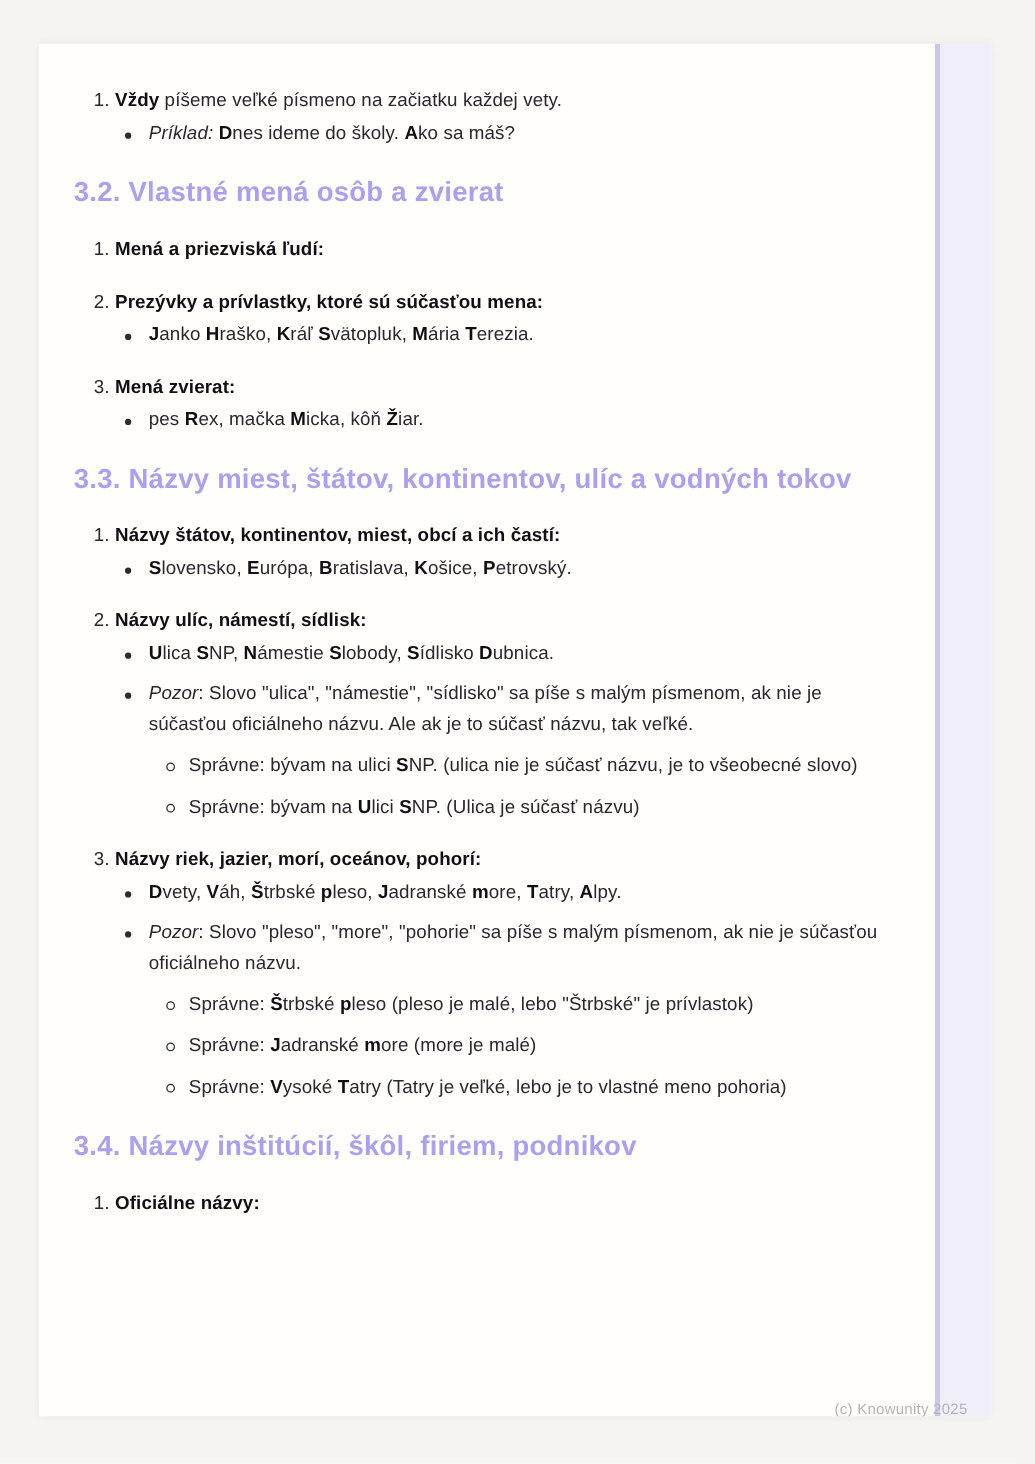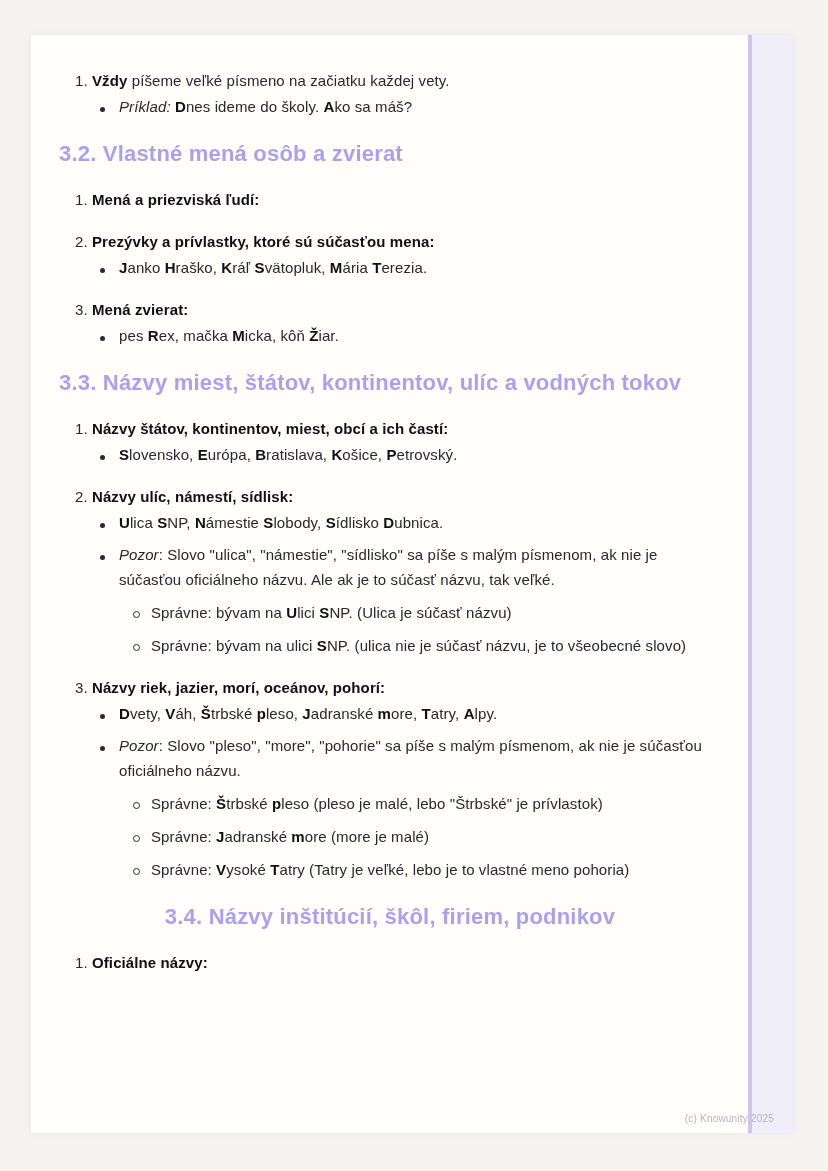--- a/index.html
+++ b/index.html
@@ -50,22 +50,22 @@
   .i{font-style:italic;}
   .dot{
     display:inline-block;width:5px;height:5px;border-radius:50%;
     background:#2a2a30;margin-top:10px;
   }
   .ring{
     display:inline-block;width:5px;height:5px;border-radius:50%;
     border:1.4px solid #2a2a30;background:transparent;margin-top:8px;
   }
   .watermark{
-    position:absolute;right:19px;bottom:8px;
-    font-size:10px;line-height:12px;color:#b5b3b8;
+    position:absolute;right:19px;bottom:0;
+    font-size:12px;line-height:12px;color:#b5b3b8;
     letter-spacing:0.2px;
     z-index:3;
     margin-top:19px;
   }
 </style>
 </head>
 <body>
 
 <div class="page">
   <div class="side-strip" style="background: rgb(240, 238, 249);"></div>
@@ -116,25 +116,25 @@
       <div class="row bullet">
         <span class="marker"><i class="dot"></i></span>
         <span class="txt"><span class="b">U</span><span>lica </span><span class="b">S</span><span>NP, </span><span class="b">N</span><span>ámestie </span><span class="b">S</span><span>lobody, </span><span class="b">S</span><span>ídlisko </span><span class="b">D</span><span>ubnica.</span></span>
       </div>
       <div class="row bullet">
         <span class="marker"><i class="dot"></i></span>
         <span class="txt"><span class="i">Pozor</span><span>: Slovo "ulica", "námestie", "sídlisko" sa píše s malým písmenom, ak nie je súčasťou oficiálneho názvu. Ale ak je to súčasť názvu, tak veľké.</span></span>
       </div>
       <div class="row circle">
         <span class="marker"><i class="ring"></i></span>
-        <span class="txt"><span>Správne: bývam na </span><span class="b">U</span><span>lici </span><span class="b">S</span><span>NP. (Ulica je súčasť názvu)</span></span>
+        <span class="txt"><span>Správne: bývam na ulici </span><span class="b">S</span><span>NP. (ulica nie je súčasť názvu, je to všeobecné slovo)</span></span>
       </div>
       <div class="row circle">
         <span class="marker"><i class="ring"></i></span>
-        <span class="txt"><span>Správne: bývam na ulici </span><span class="b">S</span><span>NP. (ulica nie je súčasť názvu, je to všeobecné slovo)</span></span>
+        <span class="txt"><span>Správne: bývam na </span><span class="b">U</span><span>lici </span><span class="b">S</span><span>NP. (Ulica je súčasť názvu)</span></span>
       </div>
       <div class="row num">
         <span class="marker">3.</span>
         <span class="txt"><span class="b">Názvy riek, jazier, morí, oceánov, pohorí:</span></span>
       </div>
       <div class="row bullet">
         <span class="marker"><i class="dot"></i></span>
         <span class="txt"><span class="b">D</span><span>vety, </span><span class="b">V</span><span>áh, </span><span class="b">Š</span><span>trbské </span><span class="b">p</span><span>leso, </span><span class="b">J</span><span>adranské </span><span class="b">m</span><span>ore, </span><span class="b">T</span><span>atry, </span><span class="b">A</span><span>lpy.</span></span>
       </div>
       <div class="row bullet">
@@ -146,20 +146,20 @@
         <span class="txt"><span>Správne: </span><span class="b">Š</span><span>trbské </span><span class="b">p</span><span>leso (pleso je malé, lebo "Štrbské" je prívlastok)</span></span>
       </div>
       <div class="row circle">
         <span class="marker"><i class="ring"></i></span>
         <span class="txt"><span>Správne: </span><span class="b">J</span><span>adranské </span><span class="b">m</span><span>ore (more je malé)</span></span>
       </div>
       <div class="row circle">
         <span class="marker"><i class="ring"></i></span>
         <span class="txt"><span>Správne: </span><span class="b">V</span><span>ysoké </span><span class="b">T</span><span>atry (Tatry je veľké, lebo je to vlastné meno pohoria)</span></span>
       </div>
-      <div class="heading" style="color: rgb(171, 160, 240); text-align: center;">3.4. Názvy inštitúcií, škôl, firiem, podnikov</div>
+      <div class="heading" style="color: rgb(171, 160, 240);">3.4. Názvy inštitúcií, škôl, firiem, podnikov</div>
       <div class="row num">
         <span class="marker">1.</span>
         <span class="txt"><span class="b">Oficiálne názvy:</span></span>
       </div>
     </div>
   <div class="watermark">(c) Knowunity 2025</div>
 </div>
 
 </body></html>

